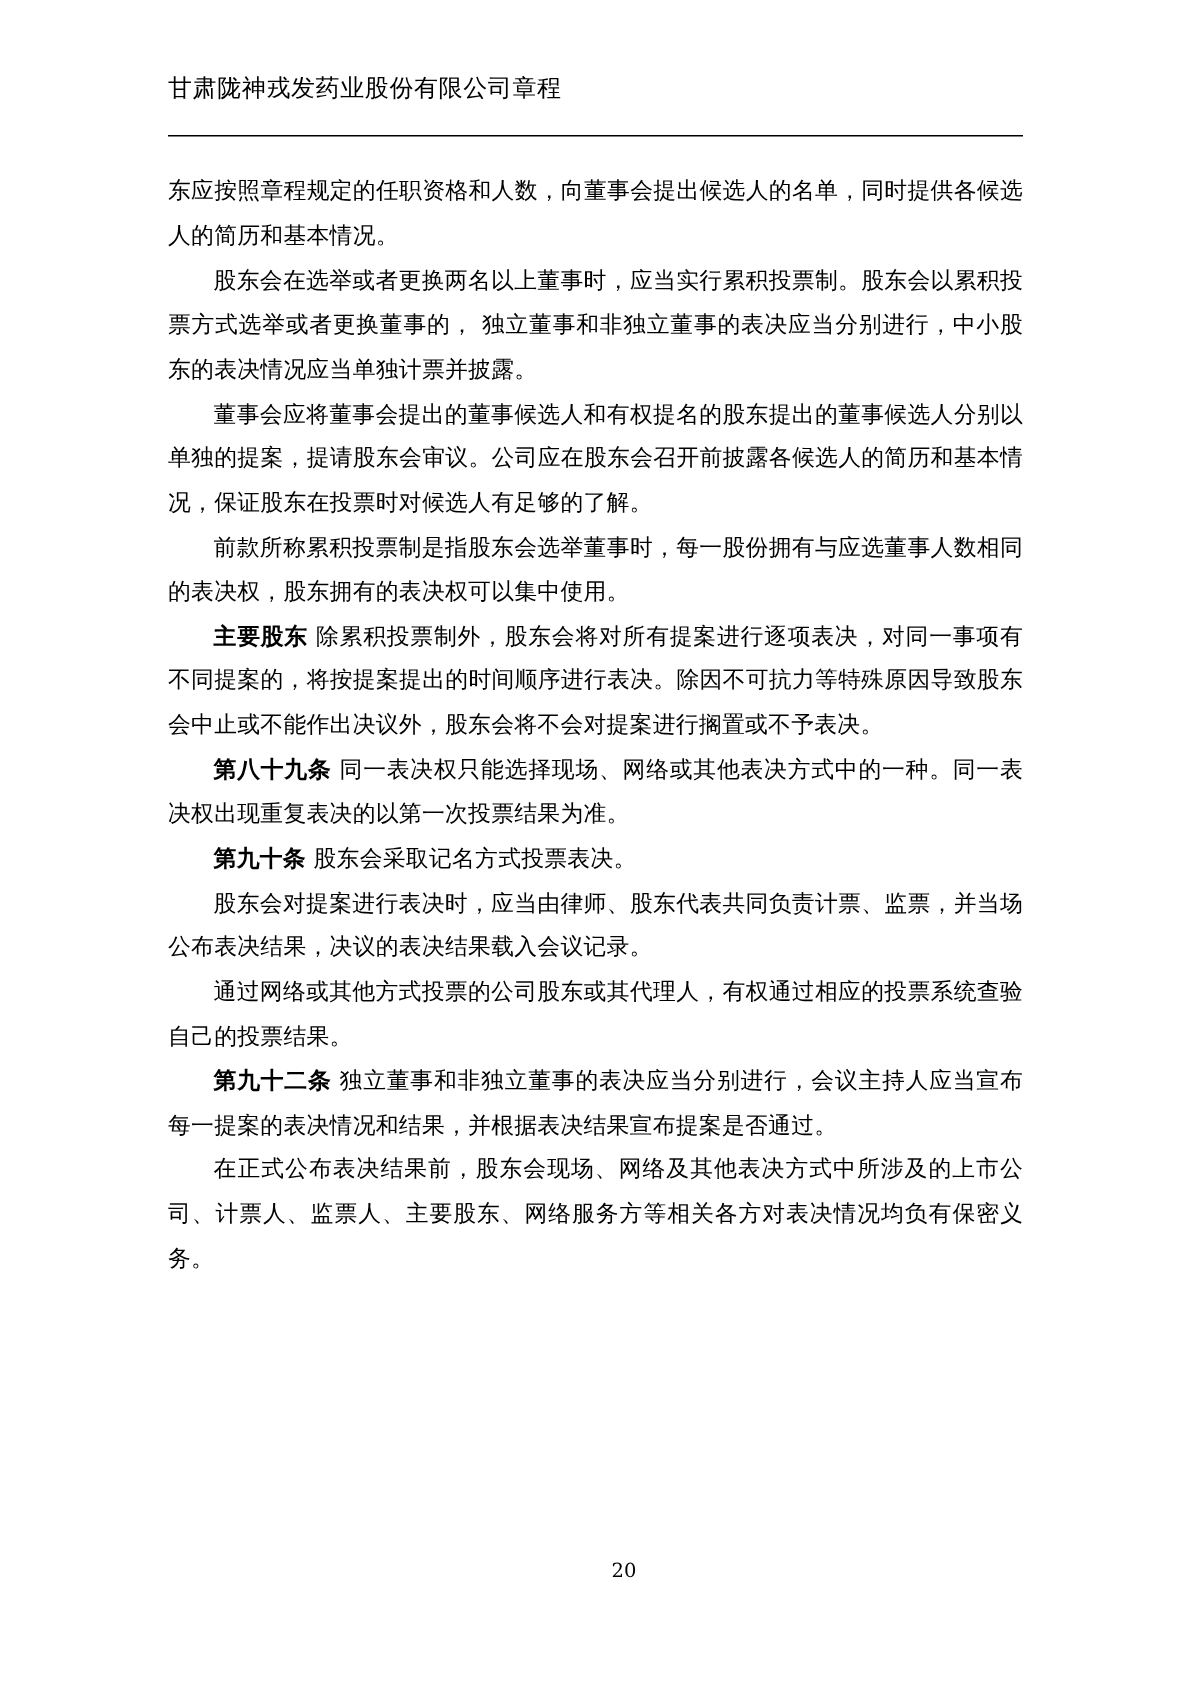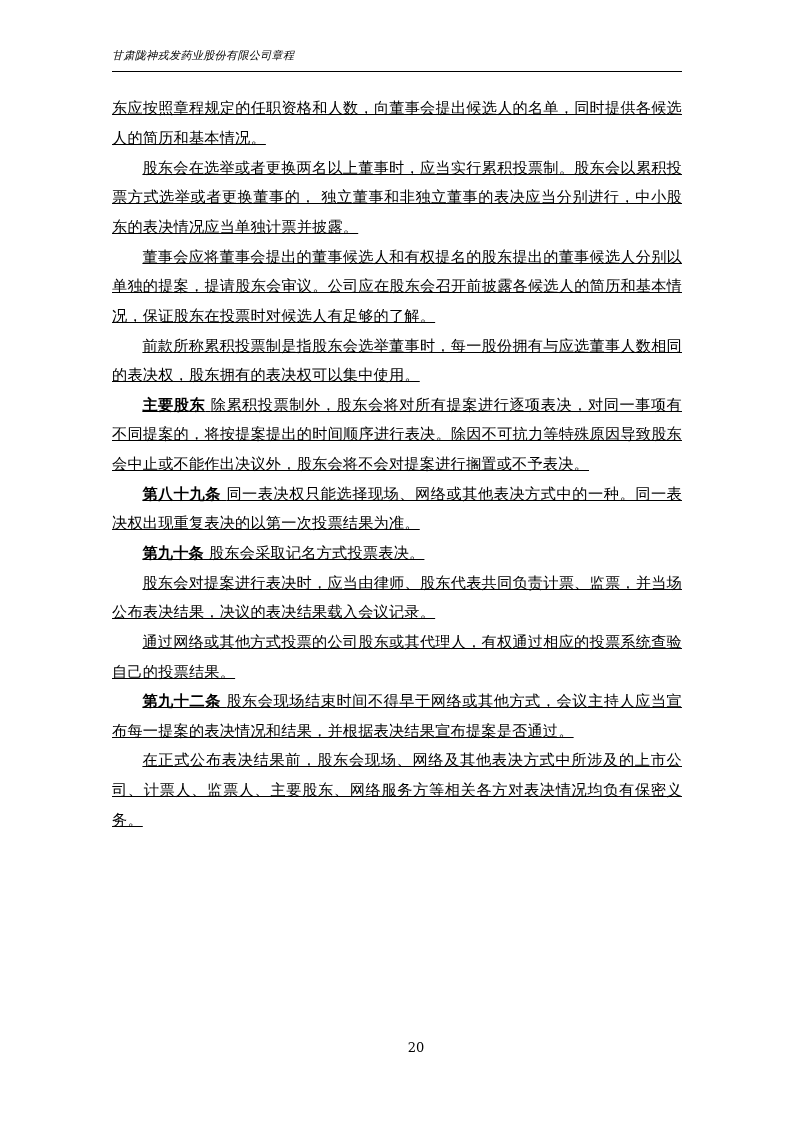--- a/index.html
+++ b/index.html
@@ -19,36 +19,34 @@
     overflow: hidden;
   }
   .page-inner {
     position: absolute;
     left: 112px;
     top: 48px;
     width: 570px;
   }
   .header {
     font-family: "DejaVu Sans", "Liberation Sans", sans-serif;
-    font-size: 11px;
+    font-size: 16px;
     letter-spacing: 0.4px;
-    padding-bottom: 8px;
+    padding-bottom: 20px;
     border-bottom: 1px solid #000;
     color: #000;
     line-height: 1.4;
-    font-style: italic;
   }
   .body-text {
     margin-top: 22px;
     font-size: 15.2px;
     line-height: 1.95;
     text-align: justify;
     text-justify: inter-ideograph;
     letter-spacing: 0.2px;
-    text-decoration: underline;
   }
   .para {
     margin: 0 0 0 0;
     text-indent: 0;
   }
   .para.indent {
     text-indent: 2em;
   }
   .art {
     font-weight: bold;
@@ -75,20 +73,20 @@
     <div class="body-text">
       <p class="para"><span>东应按照章程规定的任职资格和人数，向董事会提出候选人的名单，同时提供各候选人的简历和基本情况。</span></p>
       <p class="para indent"><span>股东会在选举或者更换两名以上董事时，应当实行累积投票制。股东会以累积投票方式选举或者更换董事的， 独立董事和非独立董事的表决应当分别进行，中小股东的表决情况应当单独计票并披露。</span></p>
       <p class="para indent"><span>董事会应将董事会提出的董事候选人和有权提名的股东提出的董事候选人分别以单独的提案，提请股东会审议。公司应在股东会召开前披露各候选人的简历和基本情况，保证股东在投票时对候选人有足够的了解。</span></p>
       <p class="para indent"><span>前款所称累积投票制是指股东会选举董事时，每一股份拥有与应选董事人数相同的表决权，股东拥有的表决权可以集中使用。</span></p>
       <p class="para indent"><span class="art">主要股东</span>&nbsp;<span>除累积投票制外，股东会将对所有提案进行逐项表决，对同一事项有不同提案的，将按提案提出的时间顺序进行表决。除因不可抗力等特殊原因导致股东会中止或不能作出决议外，股东会将不会对提案进行搁置或不予表决。</span></p>
       <p class="para indent"><span class="art">第八十九条</span>&nbsp;<span>同一表决权只能选择现场、网络或其他表决方式中的一种。同一表决权出现重复表决的以第一次投票结果为准。</span></p>
       <p class="para indent"><span class="art">第九十条</span>&nbsp;<span>股东会采取记名方式投票表决。</span></p>
       <p class="para indent"><span>股东会对提案进行表决时，应当由律师、股东代表共同负责计票、监票，并当场公布表决结果，决议的表决结果载入会议记录。</span></p>
       <p class="para indent"><span>通过网络或其他方式投票的公司股东或其代理人，有权通过相应的投票系统查验自己的投票结果。</span></p>
-      <p class="para indent"><span class="art">第九十二条</span>&nbsp;<span>股东会现场结束时间不得早于网络或其他方式，会议主持人应当宣布每一提案的表决情况和结果，并根据表决结果宣布提案是否通过。</span></p>
+      <p class="para indent"><span class="art">第九十二条</span>&nbsp;<span>独立董事和非独立董事的表决应当分别进行，会议主持人应当宣布每一提案的表决情况和结果，并根据表决结果宣布提案是否通过。</span></p>
       <p class="para indent"><span>在正式公布表决结果前，股东会现场、网络及其他表决方式中所涉及的上市公司、计票人、监票人、主要股东、网络服务方等相关各方对表决情况均负有保密义务。</span></p>
     </div>
 
   </div>
 
   <div class="footer">20</div>
 </div>
 
 </body></html>

